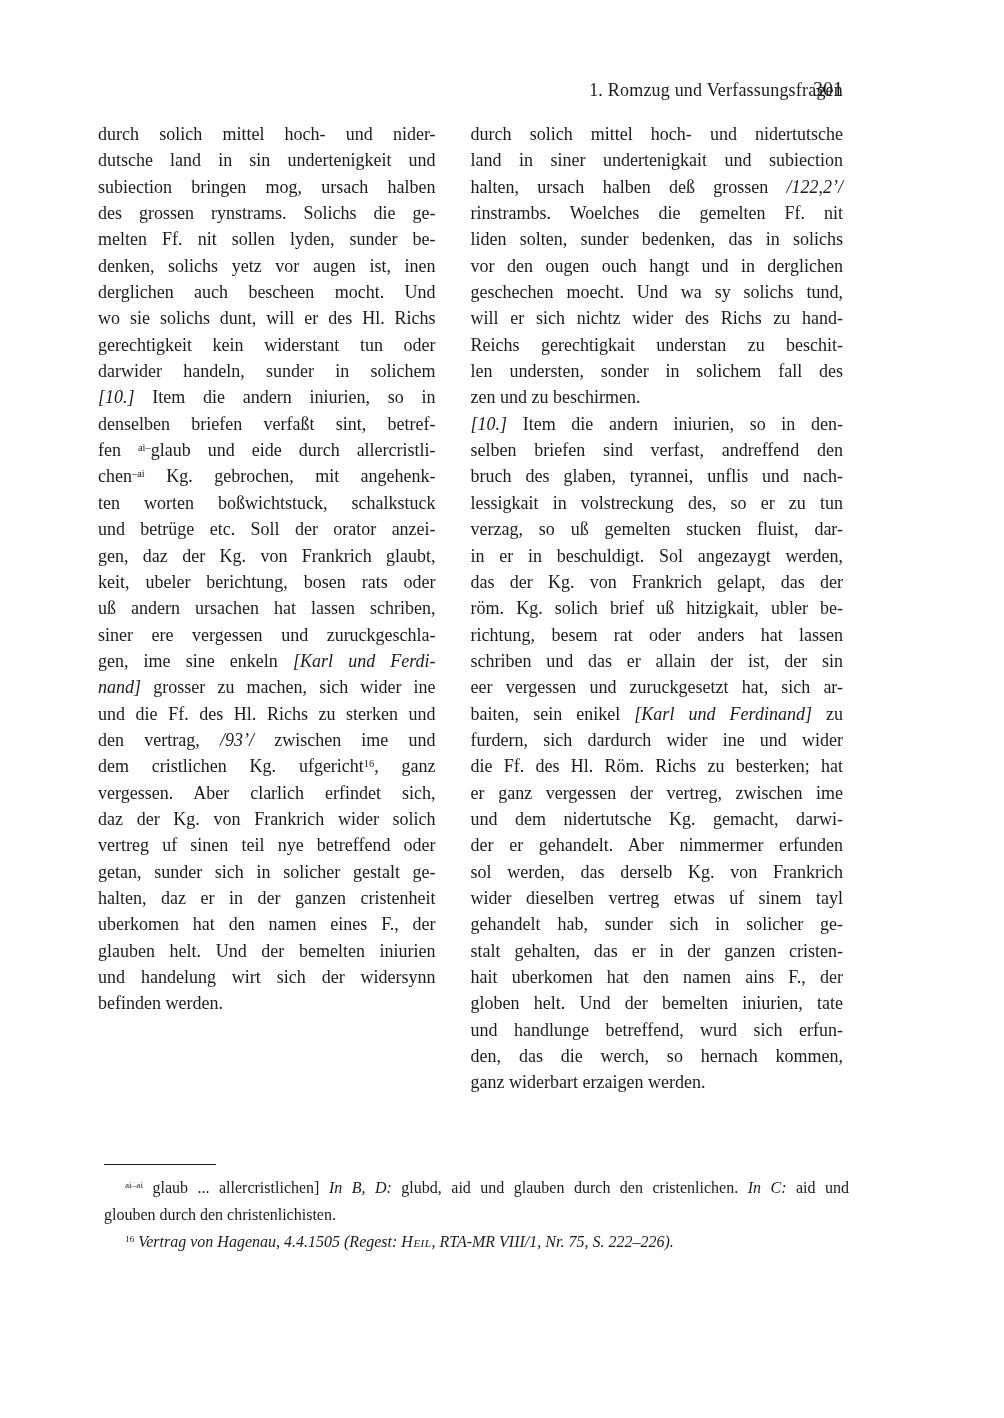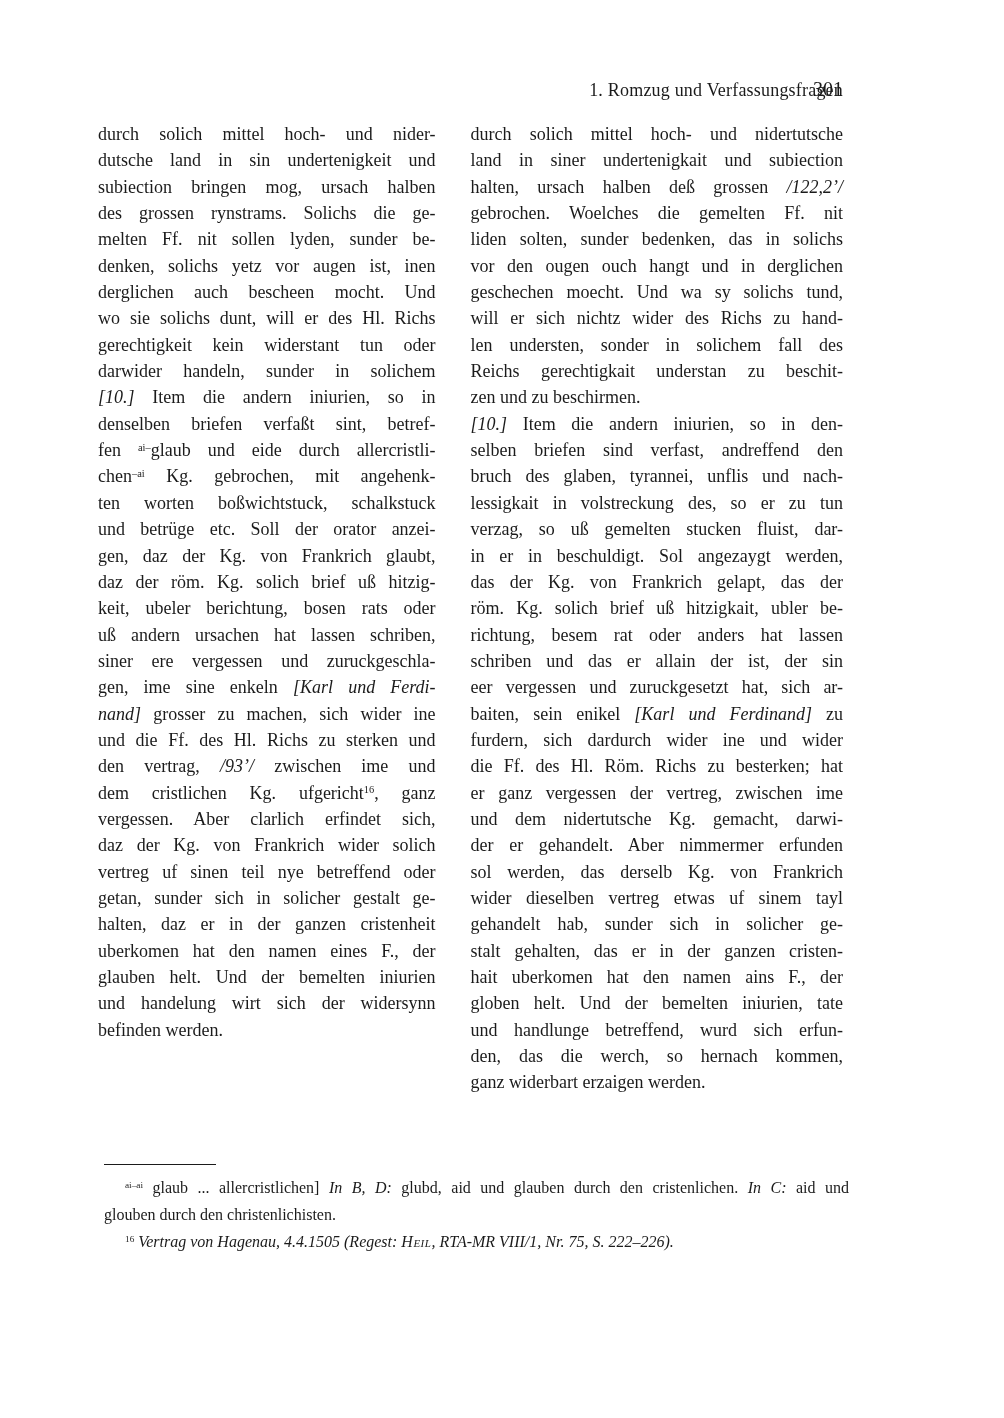--- a/index.html
+++ b/index.html
@@ -102,21 +102,20 @@
         <div class="line"><span>wo sie solichs dunt, will er des Hl. Richs</span></div>
         <div class="line"><span>gerechtigkeit kein widerstant tun oder</span></div>
         <div class="line"><span>darwider handeln, sunder in solichem</span></div>
         <div class="line"><span class="i">[10.]</span><span> Item die andern iniurien, so in</span></div>
         <div class="line"><span>denselben briefen verfaßt sint, betref-</span></div>
         <div class="line"><span>fen </span><span class="sup">ai–</span><span>glaub und eide durch allercristli-</span></div>
         <div class="line"><span>chen</span><span class="sup">–ai</span><span> Kg. gebrochen, mit angehenk-</span></div>
         <div class="line"><span>ten worten boßwichtstuck, schalkstuck</span></div>
         <div class="line"><span>und betrüge etc. Soll der orator anzei-</span></div>
         <div class="line"><span>gen, daz der Kg. von Frankrich glaubt,</span></div>
-        <div class="line"><span>daz der röm. Kg. solich brief uß hitzig-</span></div>
         <div class="line"><span>keit, ubeler berichtung, bosen rats oder</span></div>
         <div class="line"><span>uß andern ursachen hat lassen schriben,</span></div>
         <div class="line"><span>siner ere vergessen und zuruckgeschla-</span></div>
         <div class="line"><span>gen, ime sine enkeln </span><span class="i">[Karl und Ferdi-</span></div>
         <div class="line"><span class="i">nand]</span><span> grosser zu machen, sich wider ine</span></div>
         <div class="line"><span>und die Ff. des Hl. Richs zu sterken und</span></div>
         <div class="line"><span>den vertrag, </span><span class="i">/93’/</span><span> zwischen ime und</span></div>
         <div class="line"><span>dem cristlichen Kg. ufgericht</span><span class="sup">16</span><span>, ganz</span></div>
         <div class="line"><span>vergessen. Aber clarlich erfindet sich,</span></div>
         <div class="line"><span>daz der Kg. von Frankrich wider solich</span></div>
@@ -125,27 +124,27 @@
         <div class="line"><span>halten, daz er in der ganzen cristenheit</span></div>
         <div class="line"><span>uberkomen hat den namen eines F., der</span></div>
         <div class="line"><span>glauben helt. Und der bemelten iniurien</span></div>
         <div class="line"><span>und handelung wirt sich der widersynn</span></div>
         <div class="line last"><span>befinden werden.</span></div>
       </div>
     <div class="col col-right">
         <div class="line"><span>durch solich mittel hoch- und nidertutsche</span></div>
         <div class="line"><span>land in siner undertenigkait und subiection</span></div>
         <div class="line"><span>halten, ursach halben deß grossen </span><span class="i">/122,2’/</span></div>
-        <div class="line"><span>gebrochen. Woelches die gemelten Ff. nit</span></div>
+        <div class="line"><span>rinstrambs. Woelches die gemelten Ff. nit</span></div>
         <div class="line"><span>liden solten, sunder bedenken, das in solichs</span></div>
         <div class="line"><span>vor den ougen ouch hangt und in derglichen</span></div>
         <div class="line"><span>geschechen moecht. Und wa sy solichs tund,</span></div>
         <div class="line"><span>will er sich nichtz wider des Richs zu hand-</span></div>
+        <div class="line"><span>Reichs gerechtigkait understan zu beschit-</span></div>
         <div class="line"><span>len understen, sonder in solichem fall des</span></div>
-        <div class="line"><span>Reichs gerechtigkait understan zu beschit-</span></div>
         <div class="line last"><span>zen und zu beschirmen.</span></div>
         <div class="line"><span class="i">[10.]</span><span> Item die andern iniurien, so in den-</span></div>
         <div class="line"><span>selben briefen sind verfast, andreffend den</span></div>
         <div class="line"><span>bruch des glaben, tyrannei, unflis und nach-</span></div>
         <div class="line"><span>lessigkait in volstreckung des, so er zu tun</span></div>
         <div class="line"><span>verzag, so uß gemelten stucken fluist, dar-</span></div>
         <div class="line"><span>in er in beschuldigt. Sol angezaygt werden,</span></div>
         <div class="line"><span>das der Kg. von Frankrich gelapt, das der</span></div>
         <div class="line"><span>röm. Kg. solich brief uß hitzigkait, ubler be-</span></div>
         <div class="line"><span>richtung, besem rat oder anders hat lassen</span></div>

